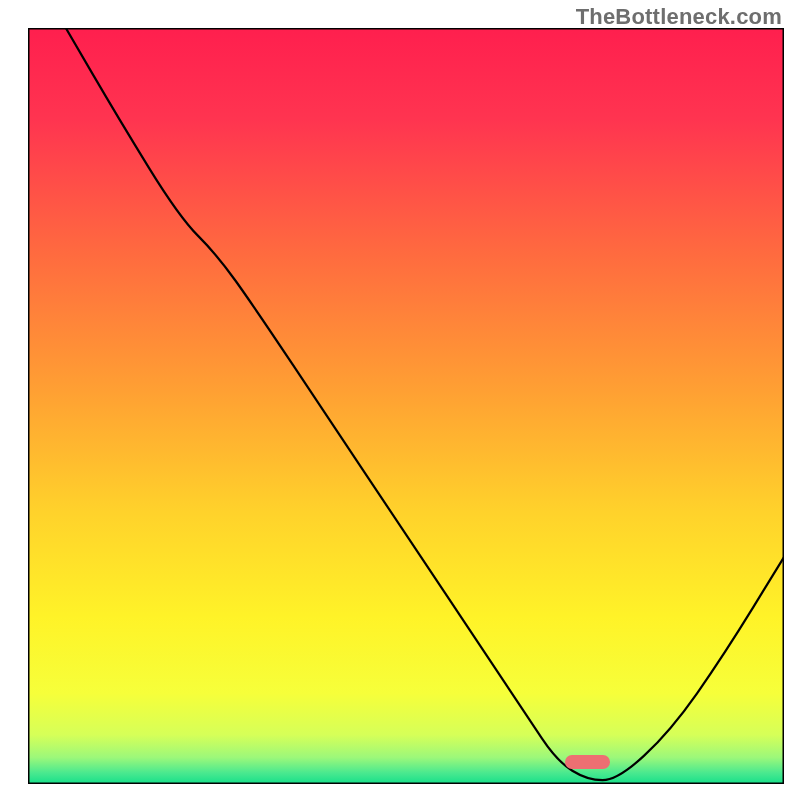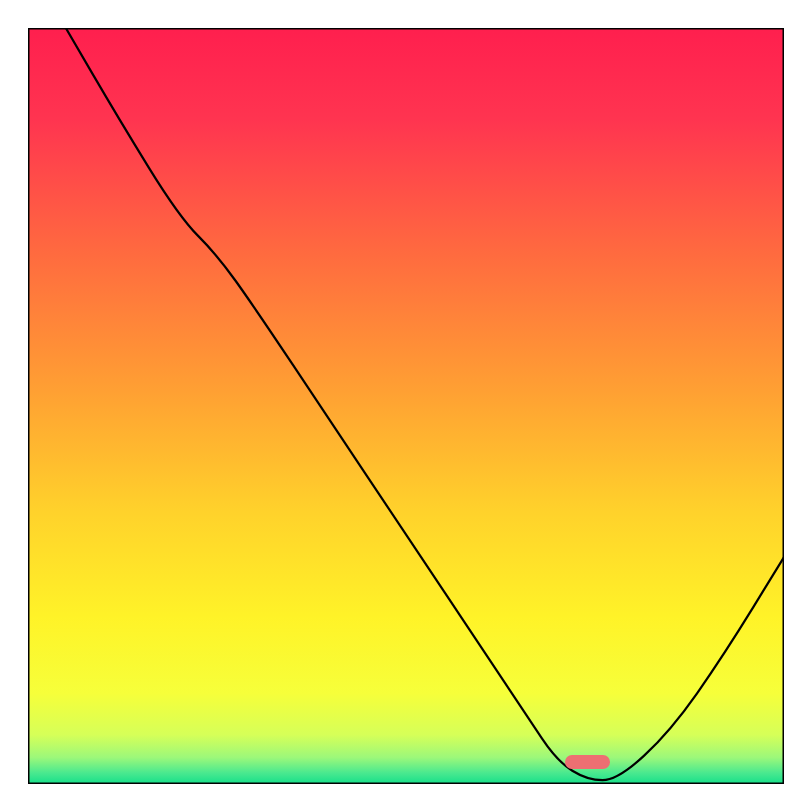--- a/index.html
+++ b/index.html
@@ -41,20 +41,21 @@
     height: 14px;
     border-radius: 8px;
     background: #ed6f72;
     bottom: 15px;
   }
 </style>
 </head>
 <body>
 
 <div class="frame">
+  <div class="watermark">TheBottleneck.com</div>
 
   <div class="plot">
     <svg viewBox="0 0 756 756" preserveAspectRatio="none">
       <defs>
         <linearGradient id="bg-grad" x1="0" y1="0" x2="0" y2="1">
             <stop offset="0%" stop-color="#ff1f4e"></stop>
             <stop offset="12%" stop-color="#ff3450"></stop>
             <stop offset="30%" stop-color="#ff6b3f"></stop>
             <stop offset="48%" stop-color="#ffa033"></stop>
             <stop offset="64%" stop-color="#ffd22b"></stop>

